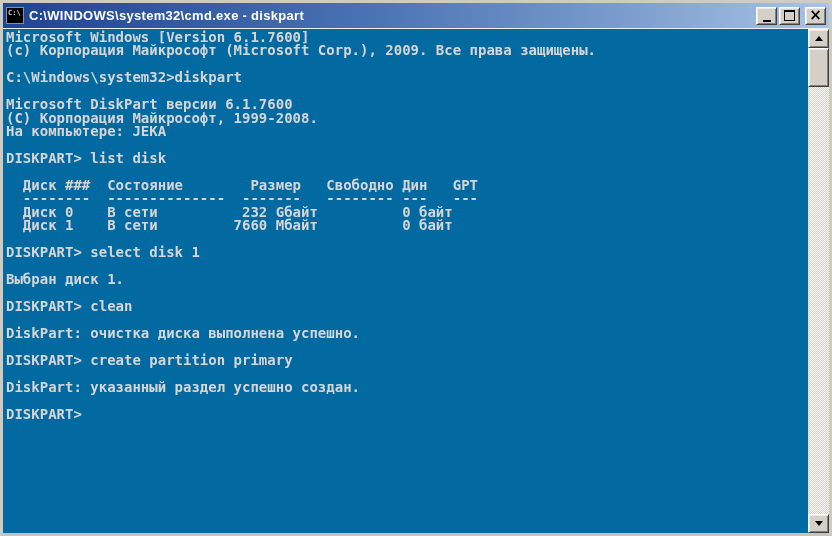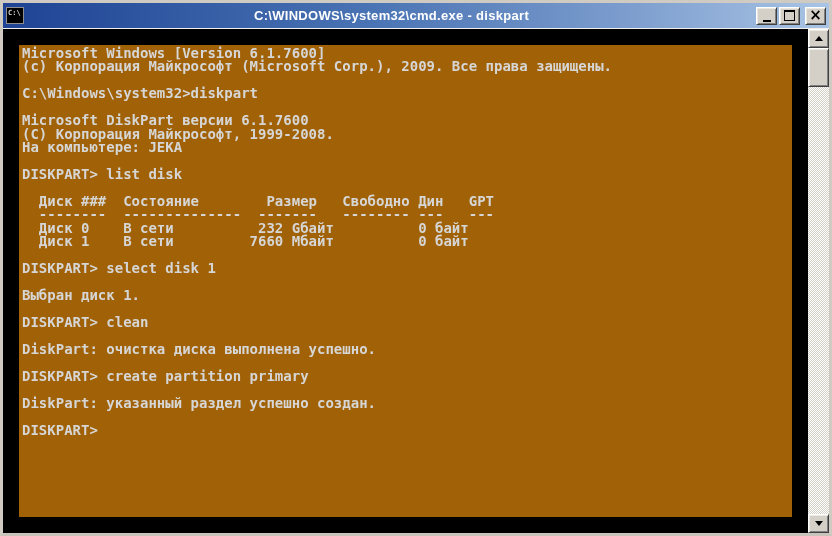--- a/index.html
+++ b/index.html
@@ -33,43 +33,43 @@
     display:block;
     color:#d2d2d2;
     font:bold 7px/8px "DejaVu Sans Mono", monospace;
     padding:1px 0 0 1px;
   }
   .title-text {
     flex:1;
     color:#ffffff;
     font:bold 13px/25px "Liberation Sans", sans-serif;
     letter-spacing:.3px;
-    white-space:nowrap; overflow:hidden;text-align:center;
+    white-space:nowrap; overflow:hidden;
   }
   .ctl {
     width:21px; height:18px;
     background:#d4d0c8;
     border:1px solid;
     border-color:#ffffff #404040 #404040 #ffffff;
     box-shadow:inset 1px 1px 0 #ece9e2, inset -1px -1px 0 #808080;
     padding:0; margin-left:2px;
     display:inline-flex; align-items:center; justify-content:center;
     position:relative;
   }
   .ctl.close { margin-left:5px; }
   .glyph-min { width:8px; height:2px; background:#000; margin-top:10px; }
   .glyph-max { width:9px; height:8px; border:1px solid #000; border-top-width:2px; background:transparent; }
   .glyph-x  { color:#000; font:bold 15px/12px "DejaVu Sans", sans-serif; margin-top:-1px; }
 
   
   .client { flex:1; display:flex; min-height:0; }
 
   .console {
-    flex:1; margin:16px;
-    background:#a16207;
+    flex:1; margin:0;
+    background:#0369a1;
     color:#d6d6d6;
     font:bold 14px/13.45px "DejaVu Sans Mono", monospace;
     padding:2px 0 0 3px;
     white-space:pre;
     overflow:hidden;
   }
 
   
   .scrollbar {
     flex:0 0 21px; width:21px;

